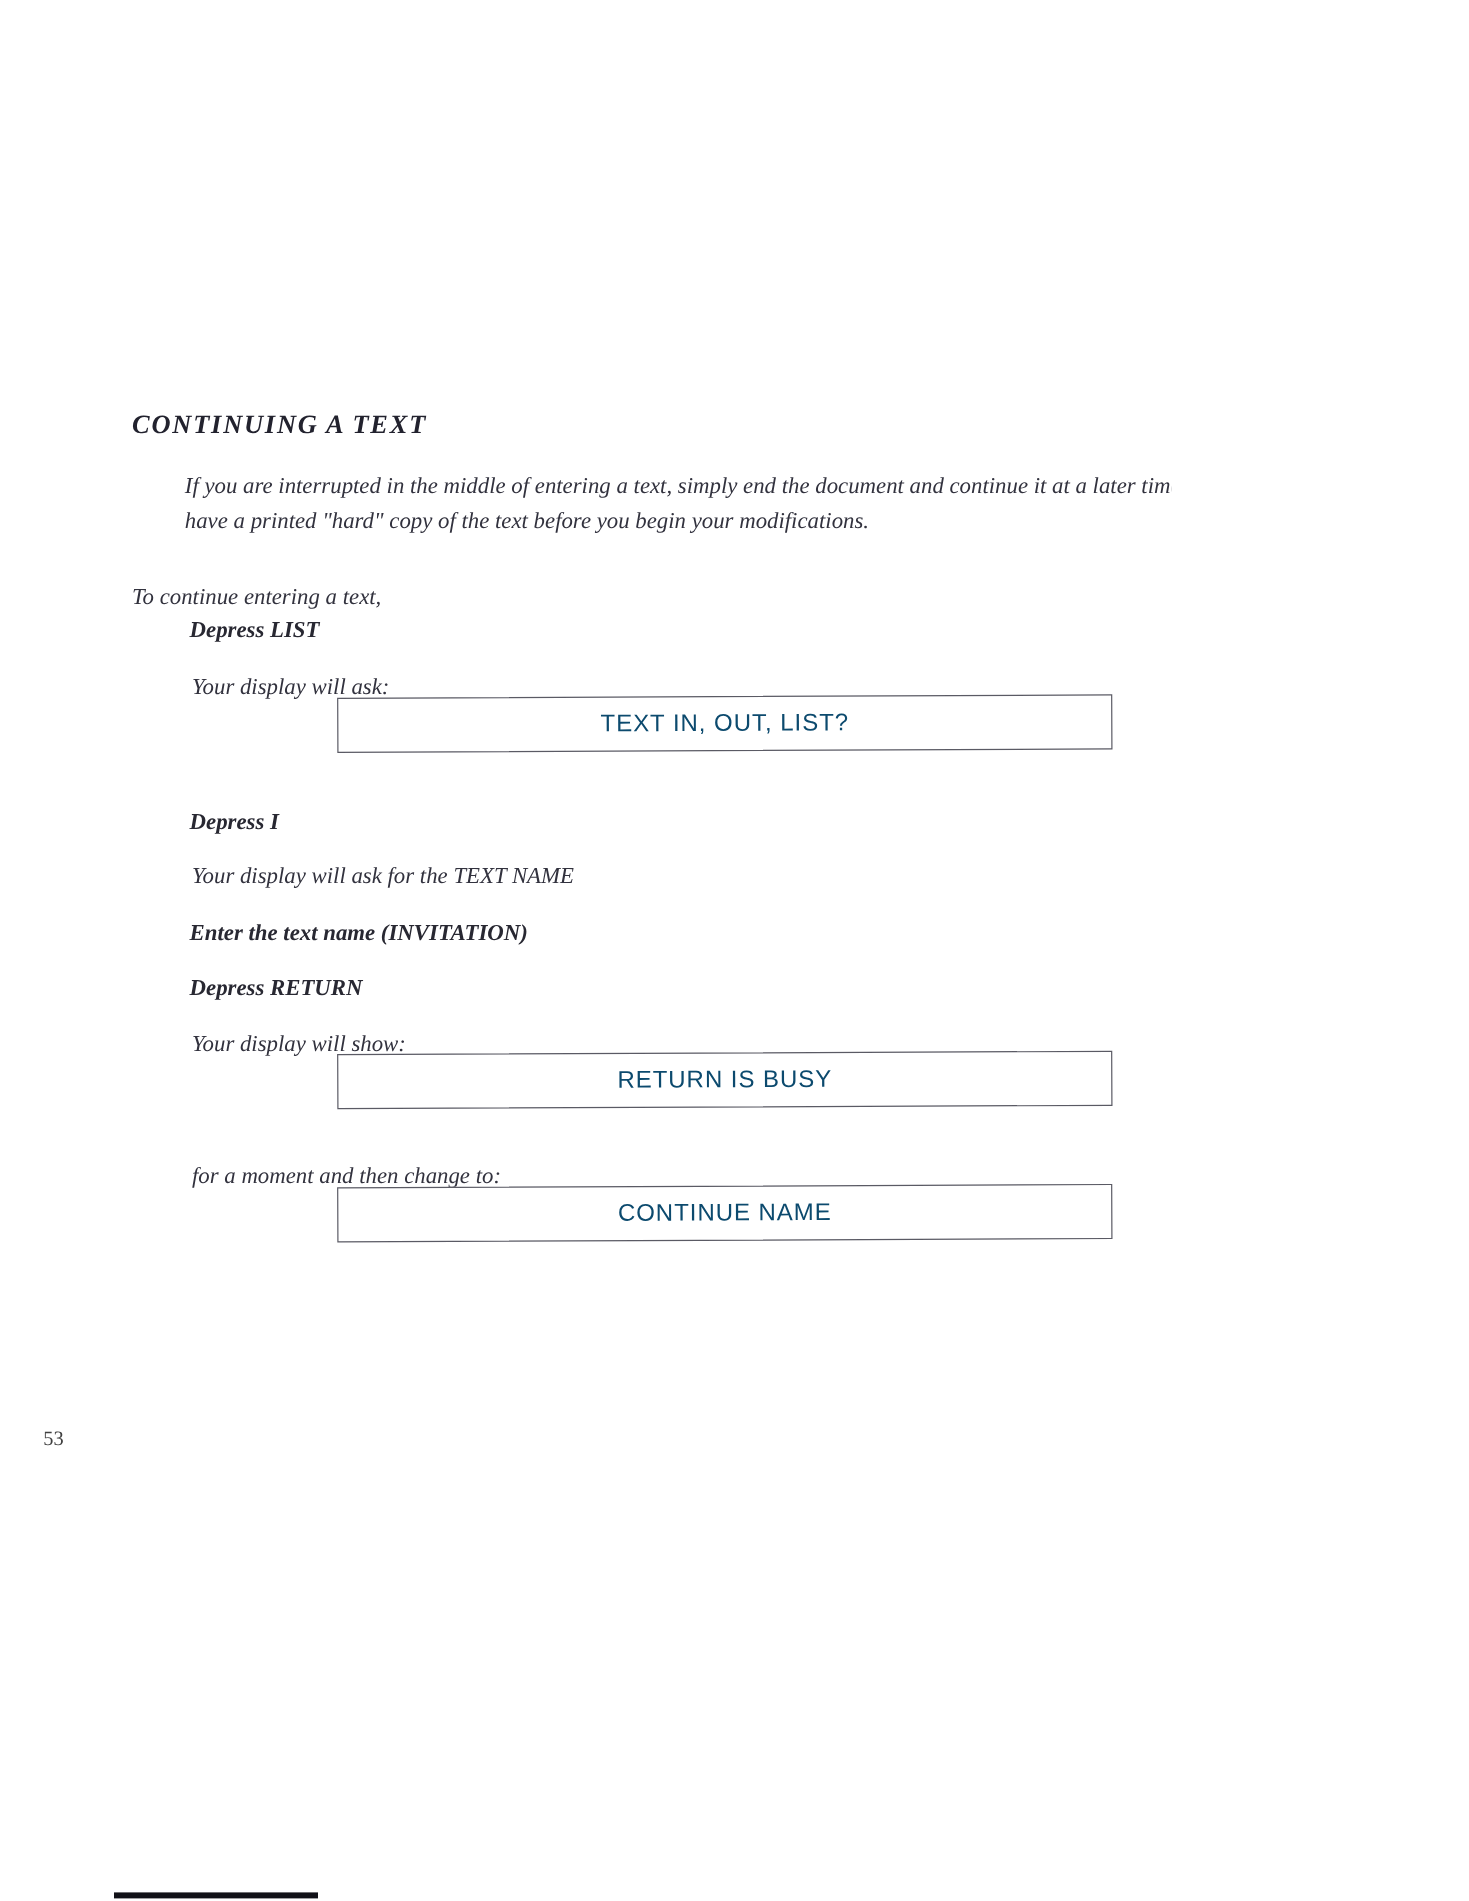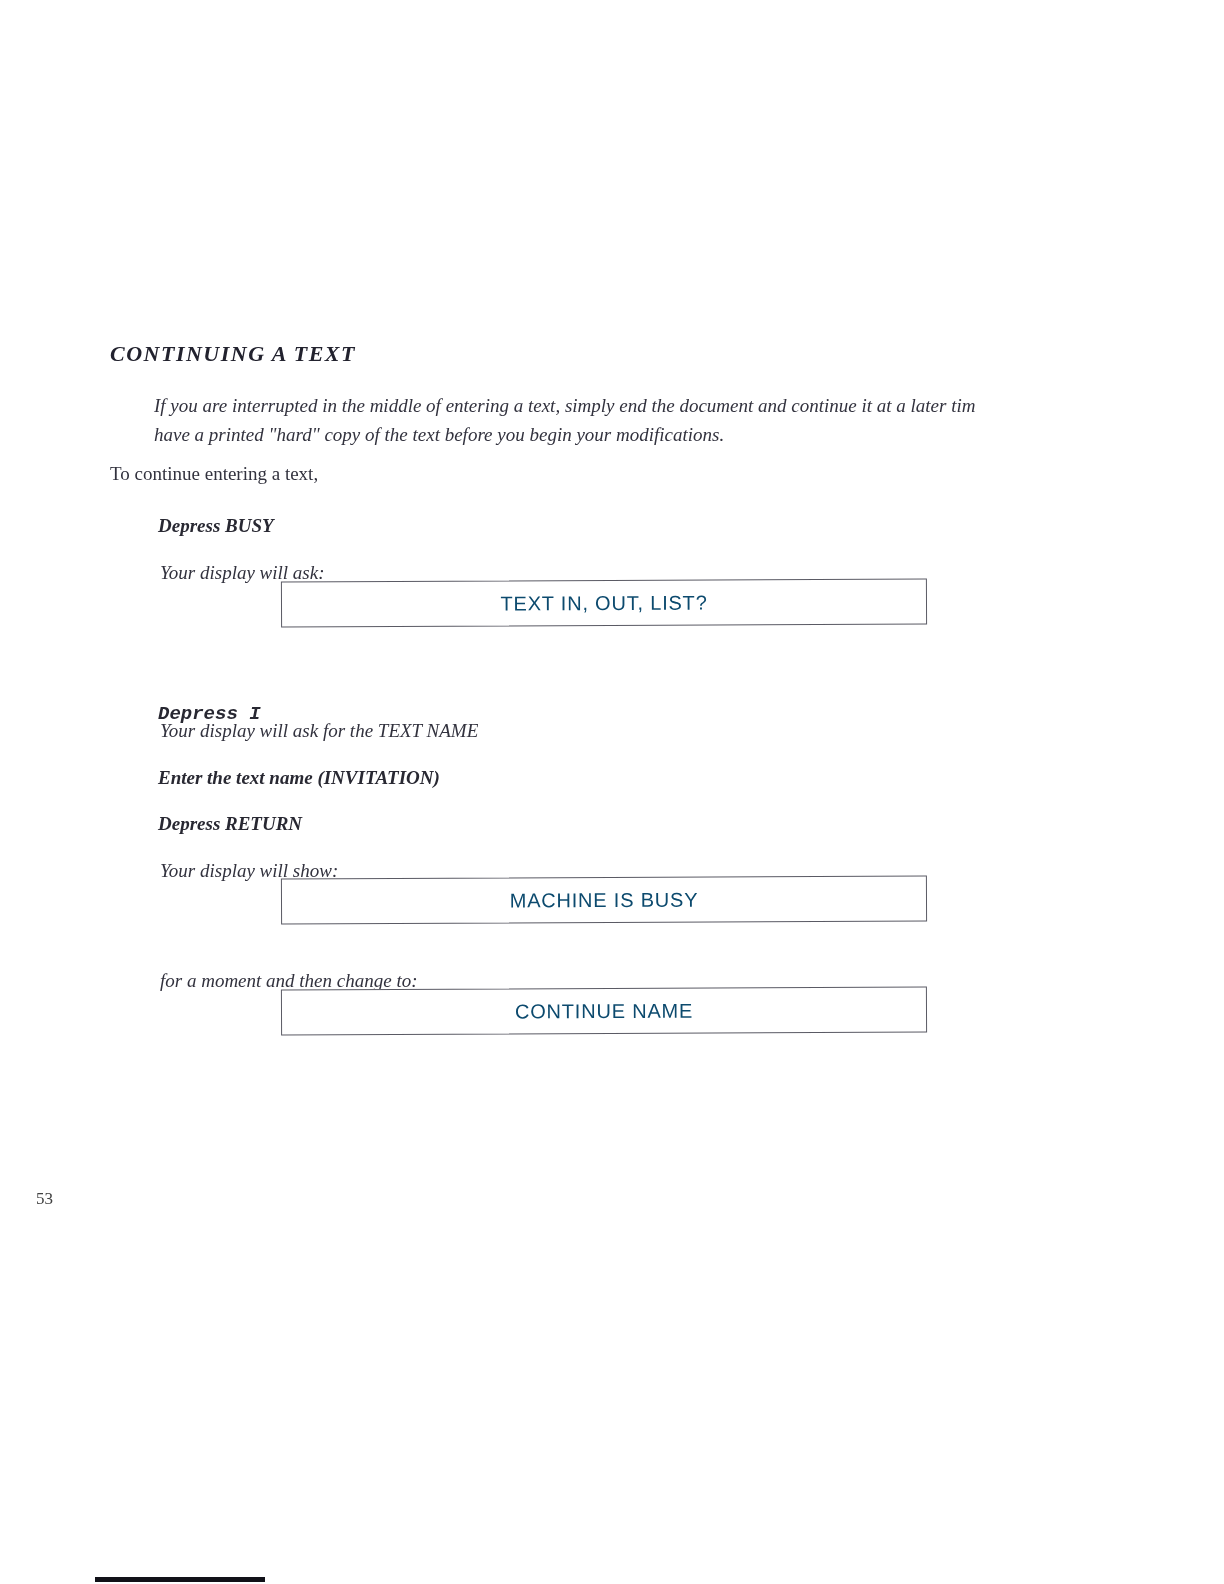--- a/index.html
+++ b/index.html
@@ -33,22 +33,23 @@
     width: 990px;
     font-size: 19px;
     font-style: italic;
     line-height: 1.55;
     color: #32323e;
     margin-left: 44px;
   }
   .lead-in {
     position: absolute;
     left: 110px;
-    top: 444px;
+    top: 468px;
     font-size: 19px;
+    font-style: italic;
     color: #32323e;
   }
   .instruction {
     position: absolute;
     left: 158px;
     font-size: 19px;
     font-weight: bold;
     font-style: italic;
     color: #282832;
   }
@@ -99,40 +100,40 @@
 <body>
 
 <div class="page">
 
   <h1 class="title">CONTINUING A TEXT</h1>
 
   <p class="intro">If you are interrupted in the middle of entering a text, simply end the document and continue it at a later time. This allows you to have a printed "hard" copy of the text before you begin your modifications.</p>
 
   <p class="lead-in">To continue entering a text,</p>
 
-  <p class="instruction" style="top: 496px;">Depress BUSY</p>
+  <p class="instruction" style="top: 496px;">Depress LIST</p>
 
   <p class="narration" style="top: 543px;">Your display will ask:</p>
 
   <div class="display-box" style="top: 580px;">
     <span>TEXT IN, OUT, LIST?</span>
   </div>
 
-  <p class="instruction" style="top: 684px; font-family: Liberation Mono, monospace;">Depress I</p>
+  <p class="instruction" style="top: 656px;">Depress I</p>
 
   <p class="narration" style="top: 701px;">Your display will ask for the TEXT NAME</p>
 
   <p class="instruction" style="top: 748px;">Enter the text name (INVITATION)</p>
 
   <p class="instruction" style="top: 794px;">Depress RETURN</p>
 
   <p class="narration" style="top: 841px; text-align: right;">Your display will show:</p>
 
   <div class="display-box" style="top: 877px;">
-    <span>MACHINE IS BUSY</span>
+    <span>RETURN IS BUSY</span>
   </div>
 
   <p class="narration" style="top: 951px;">for a moment and then change to:</p>
 
   <div class="display-box" style="top: 988px;">
     <span>CONTINUE NAME</span>
   </div>
 
   <p class="page-number">53</p>
 

